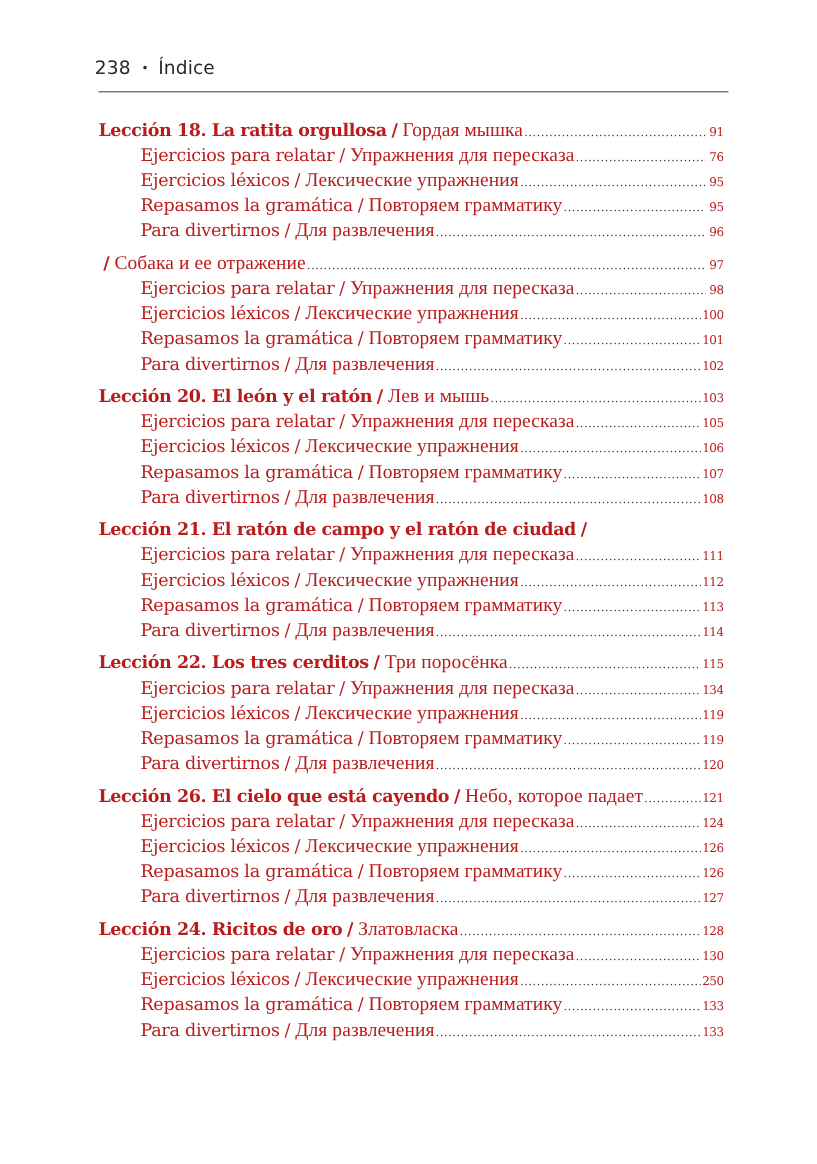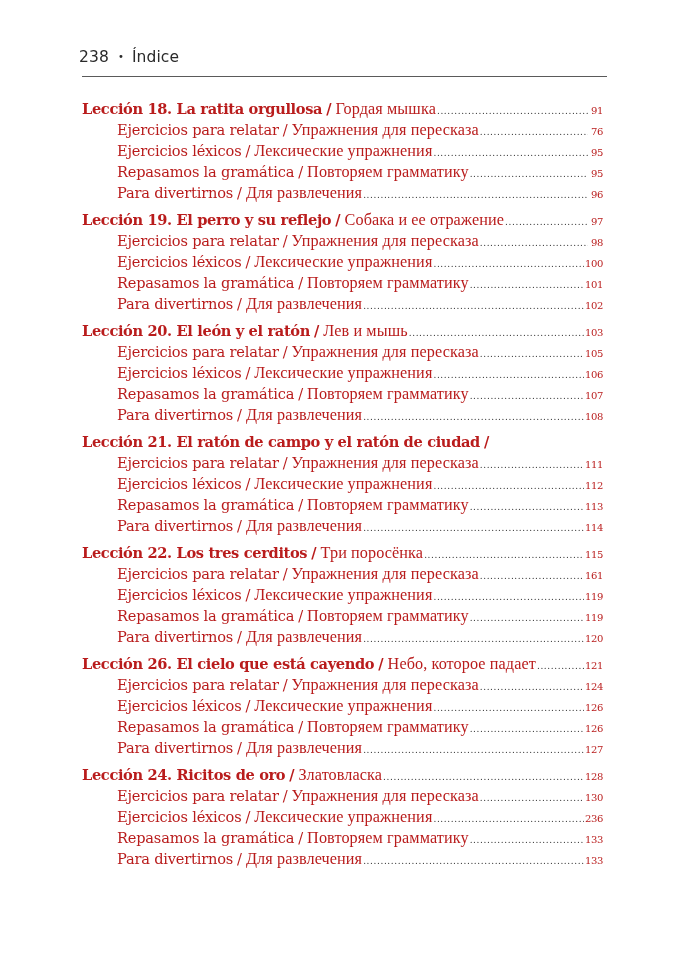--- a/index.html
+++ b/index.html
@@ -146,21 +146,20 @@
       <div class="row sub">
         <span class="t-es t-sub">Para divertirnos</span>
         <span class="sep-sub">/</span>
         <span class="t-ru">Для развлечения</span>
         <span class="leader"></span>
         <span class="page">96</span>
       </div>
     </div>
     <div class="section">
       <div class="row">
-        <span class="t-es-bold">Lección 19. El perro y su reflejo</span>
         <span class="sep">/</span>
         <span class="t-ru">Собака и ее отражение</span>
         <span class="leader"></span>
         <span class="page">97</span>
       </div>
       <div class="row sub">
         <span class="t-es t-sub">Ejercicios para relatar</span>
         <span class="sep-sub">/</span>
         <span class="t-ru">Упражнения для пересказа</span>
         <span class="leader"></span>
@@ -265,21 +264,21 @@
         <span class="sep">/</span>
         <span class="t-ru">Три поросёнка</span>
         <span class="leader"></span>
         <span class="page">115</span>
       </div>
       <div class="row sub">
         <span class="t-es t-sub">Ejercicios para relatar</span>
         <span class="sep-sub">/</span>
         <span class="t-ru">Упражнения для пересказа</span>
         <span class="leader"></span>
-        <span class="page">161</span>
+        <span class="page">134</span>
       </div>
       <div class="row sub">
         <span class="t-es t-sub">Ejercicios léxicos</span>
         <span class="sep-sub">/</span>
         <span class="t-ru">Лексические упражнения</span>
         <span class="leader"></span>
         <span class="page">119</span>
       </div>
       <div class="row sub">
         <span class="t-es t-sub">Repasamos la gramática</span>
@@ -346,21 +345,21 @@
         <span class="sep-sub">/</span>
         <span class="t-ru">Упражнения для пересказа</span>
         <span class="leader"></span>
         <span class="page">130</span>
       </div>
       <div class="row sub">
         <span class="t-es t-sub">Ejercicios léxicos</span>
         <span class="sep-sub">/</span>
         <span class="t-ru">Лексические упражнения</span>
         <span class="leader"></span>
-        <span class="page">236</span>
+        <span class="page">250</span>
       </div>
       <div class="row sub">
         <span class="t-es t-sub">Repasamos la gramática</span>
         <span class="sep-sub">/</span>
         <span class="t-ru">Повторяем грамматику</span>
         <span class="leader"></span>
         <span class="page">133</span>
       </div>
       <div class="row sub">
         <span class="t-es t-sub">Para divertirnos</span>

